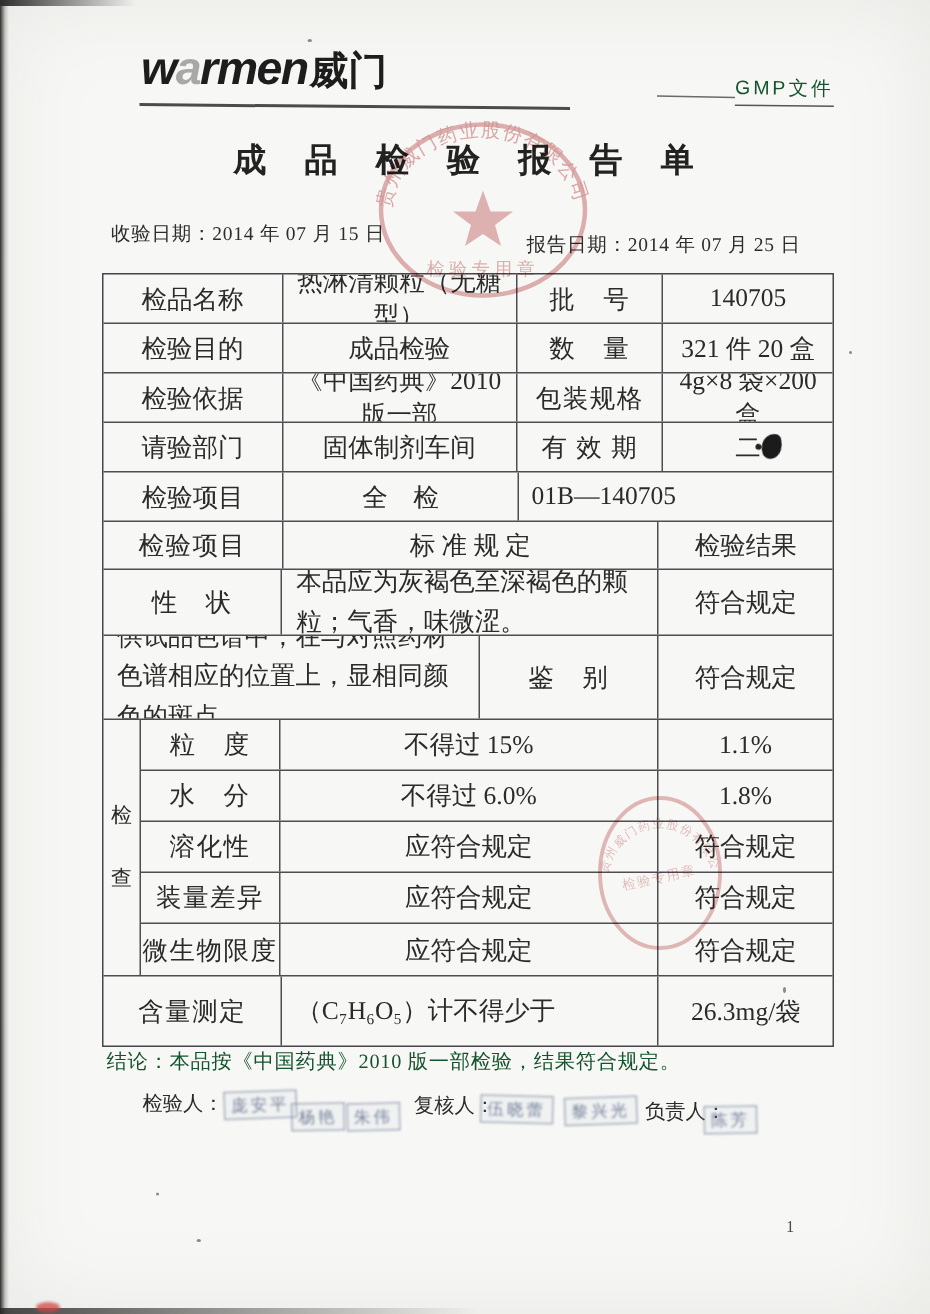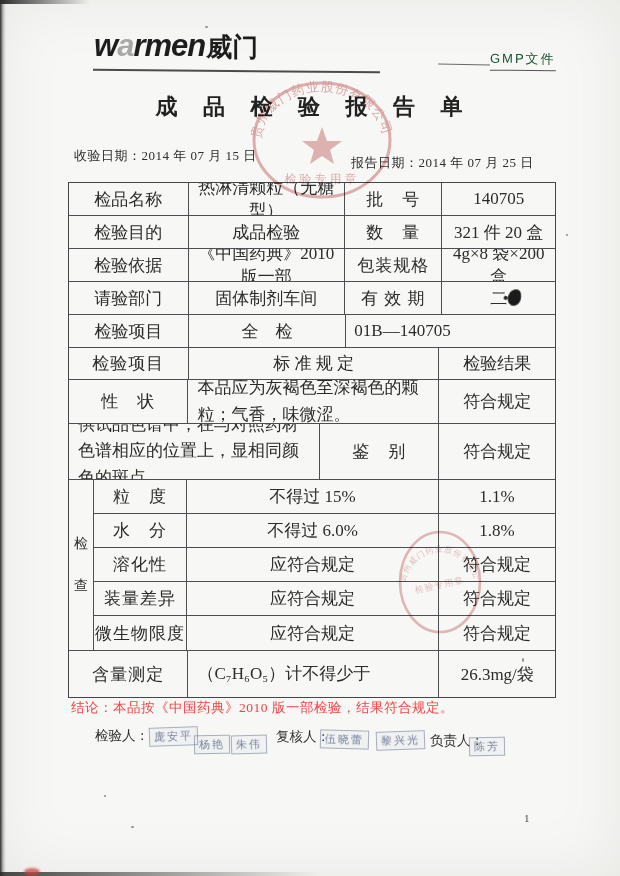--- a/index.html
+++ b/index.html
@@ -59,21 +59,21 @@
   .cc-std { width:252px; }
   .cc-res { width:116px; }
   .assay-row { height:46px; border-bottom:none; }
   .assay-std { line-height:1.9; padding:2px 9px; }
 
   .blot { position:absolute; left:66px; top:7px; width:13px; height:17px; background:#1b1b1b;
           border-radius:62% 38% 55% 45%/50% 55% 45% 50%; transform:rotate(14deg); filter:blur(.3px); }
   .blot::after { content:""; position:absolute; left:-4px; top:9px; width:4px; height:4px;
           background:#222; border-radius:50%; }
 
-  .conclusion { position:absolute; left:71px; top:699px; width:486px; font-size:13.5px; color:#ef4444; letter-spacing:.5px; }
+  .conclusion { position:absolute; left:71px; top:699px; width:486px; font-size:13.5px; color:#14532d; letter-spacing:.5px; }
 
   
   .sig-label { position:absolute; font-size:13.5px; color:#2b2b2b; }
   .stamp { position:absolute; font-family:"Liberation Sans","DejaVu Sans",sans-serif; font-size:11px;
            color:rgba(96,112,142,.85); border:1px solid rgba(105,120,150,.55); padding:1px 4px;
            letter-spacing:2px; filter:blur(.6px); background:rgba(150,165,190,.08); white-space:nowrap; }
   .pageno { position:absolute; left:524px; top:812px; font-size:11px; color:#4a4a4a; }
 
   
   .seal { position:absolute; mix-blend-mode:multiply; filter:blur(.4px); }

